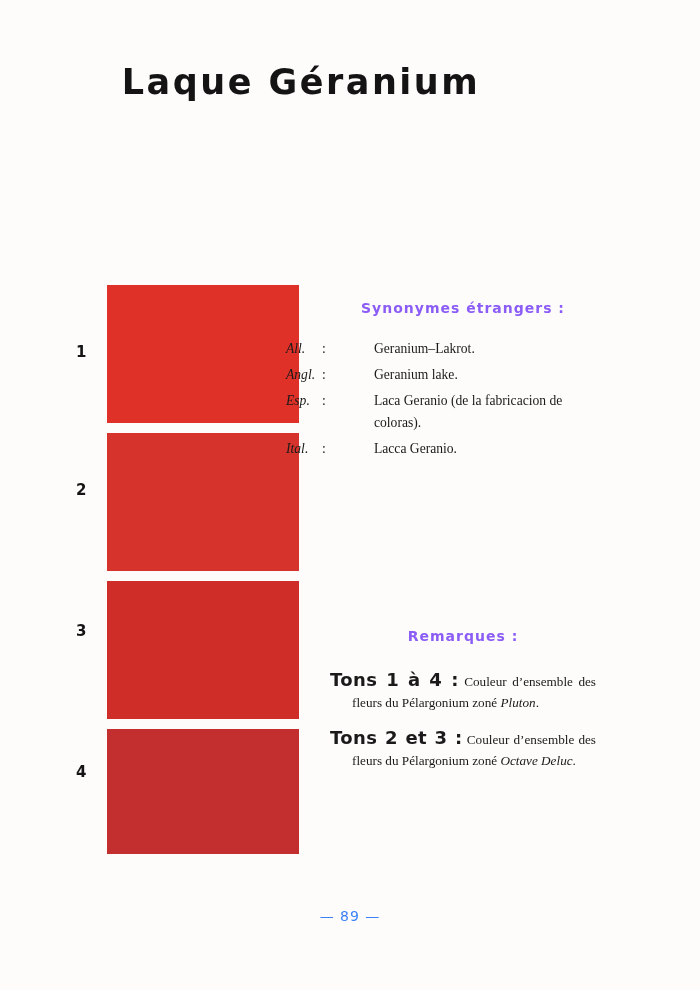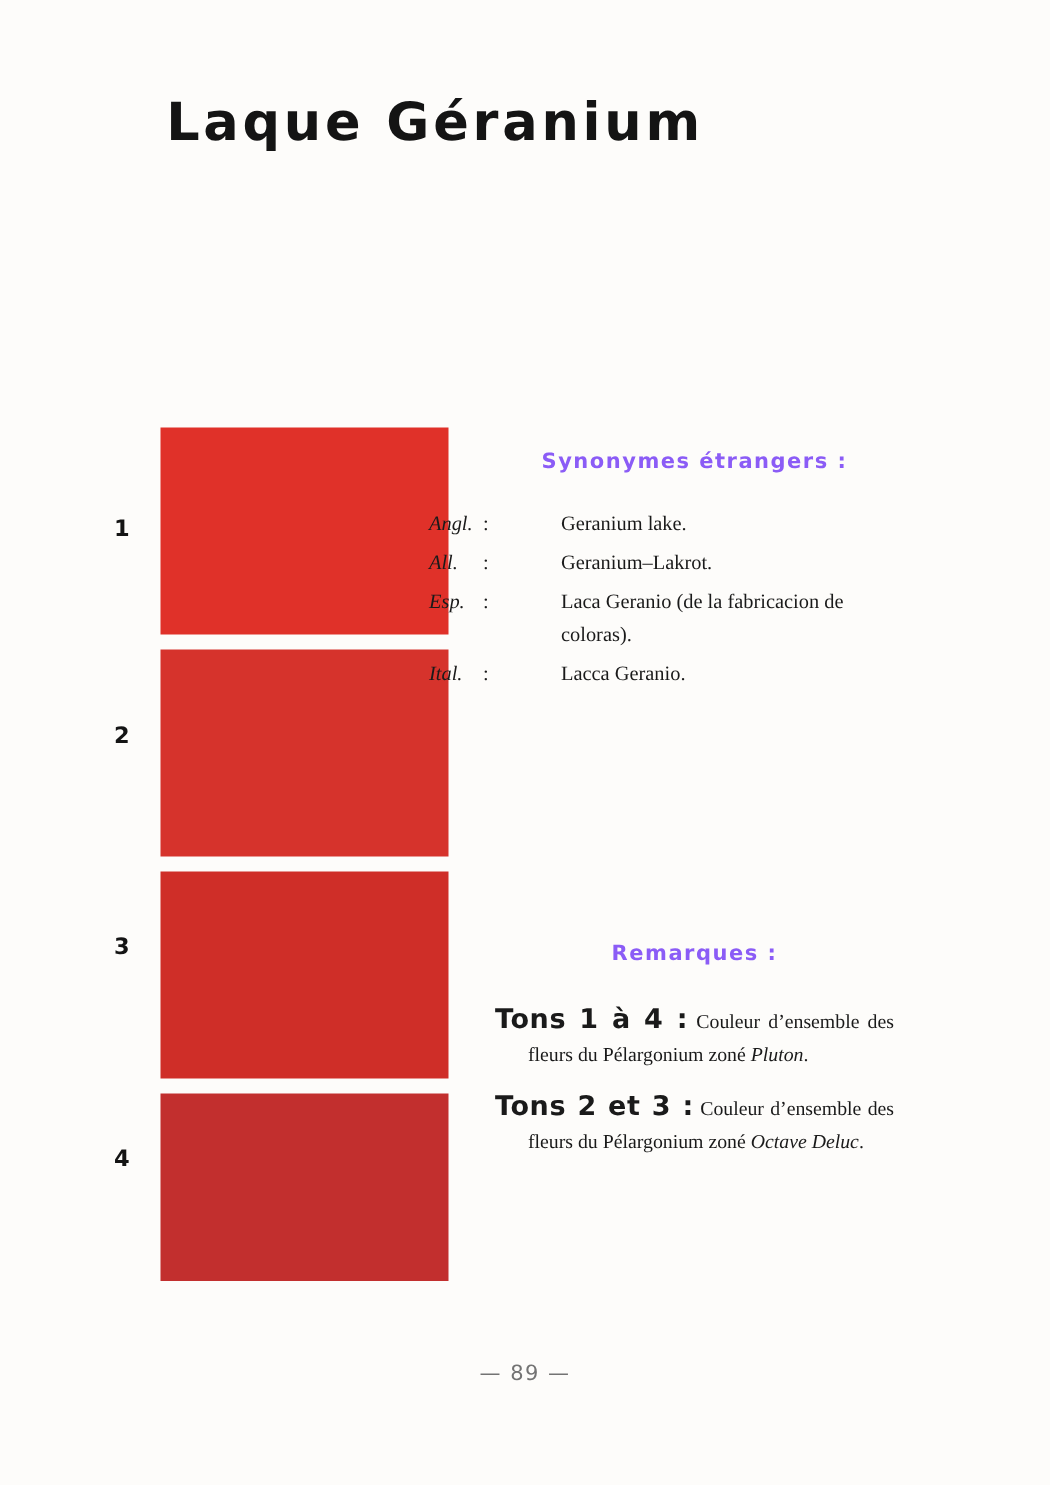--- a/index.html
+++ b/index.html
@@ -15,21 +15,21 @@
     position: relative;
     overflow: hidden;
   }
   .page {
     position: absolute;
     left: 0; top: 0;
     width: 700px; height: 990px;
   }
   .title {
     position: absolute;
-    left: 0; top: 62px;
+    left: 11px; top: 62px;
     width: 580px;
     text-align: center;
     font-family: "DejaVu Sans", sans-serif;
     font-weight: bold;
     font-size: 35px;
     letter-spacing: 2.5px;
     color: #141414;
   }
   
   .defs {
@@ -126,21 +126,21 @@
     letter-spacing: 0.4px;
   }
   .folio {
     position: absolute;
     left: 0;
     top: 908px;
     width: 700px;
     text-align: center;
     font-family: "DejaVu Sans", sans-serif;
     font-size: 14px;
-    color: #737373;
+    color: #3b82f6;
     letter-spacing: 1px;
   }
 </style>
 </head>
 <body>
 
 <div class="page">
 
   <div class="title">Laque Géranium</div>
 
@@ -159,24 +159,24 @@
   <div class="swatch" style="top:581px;height:138px;background:#cf2e28;"></div>
   <div class="swatch-num" style="top:622px;">3</div>
 
   <div class="swatch" style="top:729px;height:125px;background:#c22f2e;"></div>
   <div class="swatch-num" style="top:763px;">4</div>
 
   <div class="rightcol" style="top:300px;">
     <div class="sec-head">Synonymes étrangers :</div>
     <div class="lang-list">
       <div class="lang-row">
+        <span class="lang-key">All.</span><span class="lang-colon">:</span><span>Geranium–Lakrot.</span>
+      </div>
+      <div class="lang-row">
         <span class="lang-key">Angl.</span><span class="lang-colon">:</span><span>Geranium lake.</span>
-      </div>
-      <div class="lang-row">
-        <span class="lang-key">All.</span><span class="lang-colon">:</span><span>Geranium–Lakrot.</span>
       </div>
       <div class="lang-row">
         <span class="lang-key">Esp.</span><span class="lang-colon">:</span><span>Laca Geranio (de la fabricacion de coloras).</span>
       </div>
       <div class="lang-row">
         <span class="lang-key">Ital.</span><span class="lang-colon">:</span><span>Lacca Geranio.</span>
       </div>
     </div>
   </div>
 

